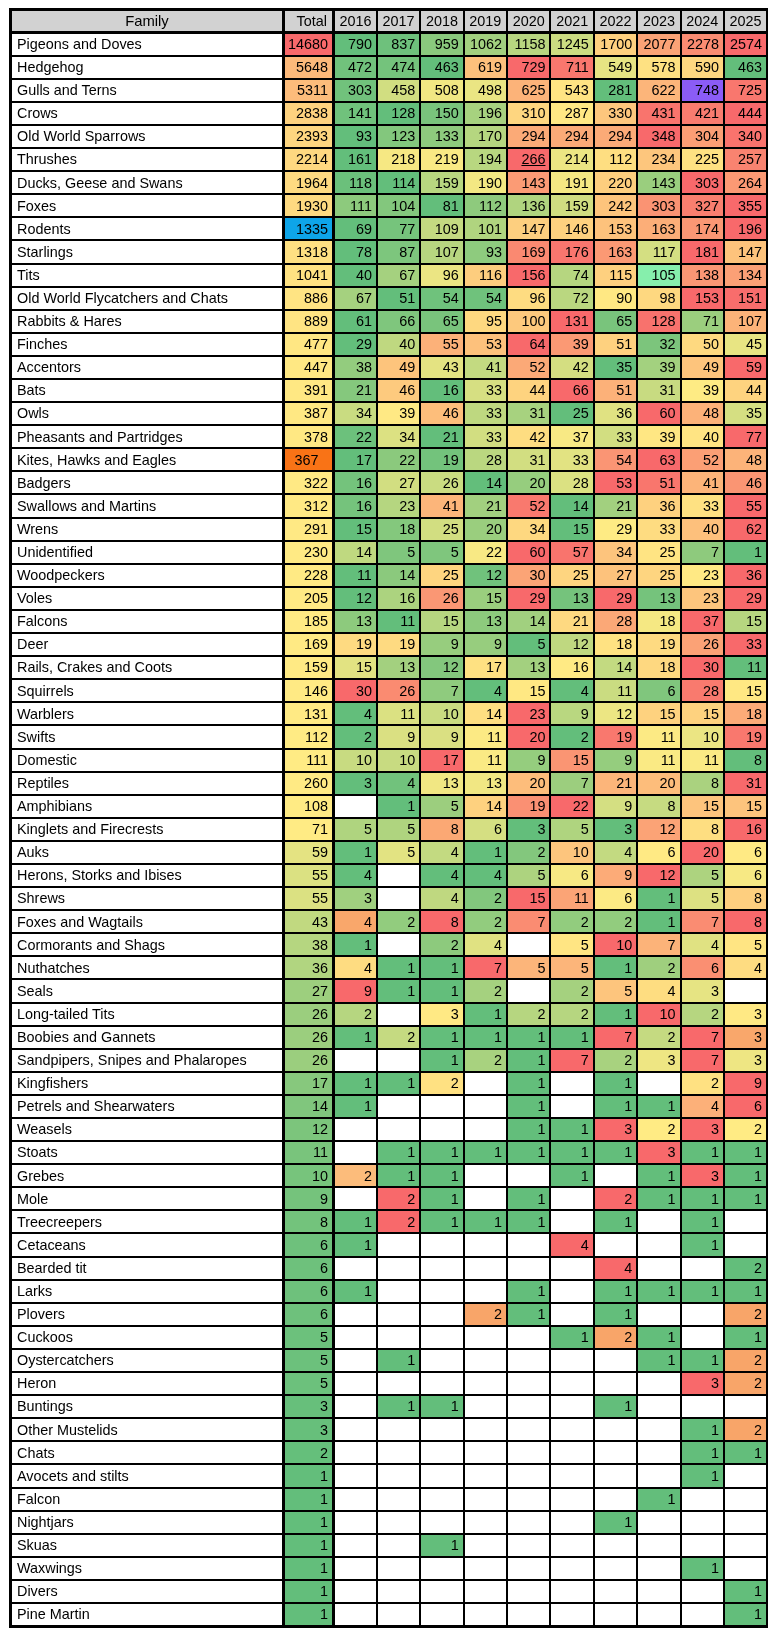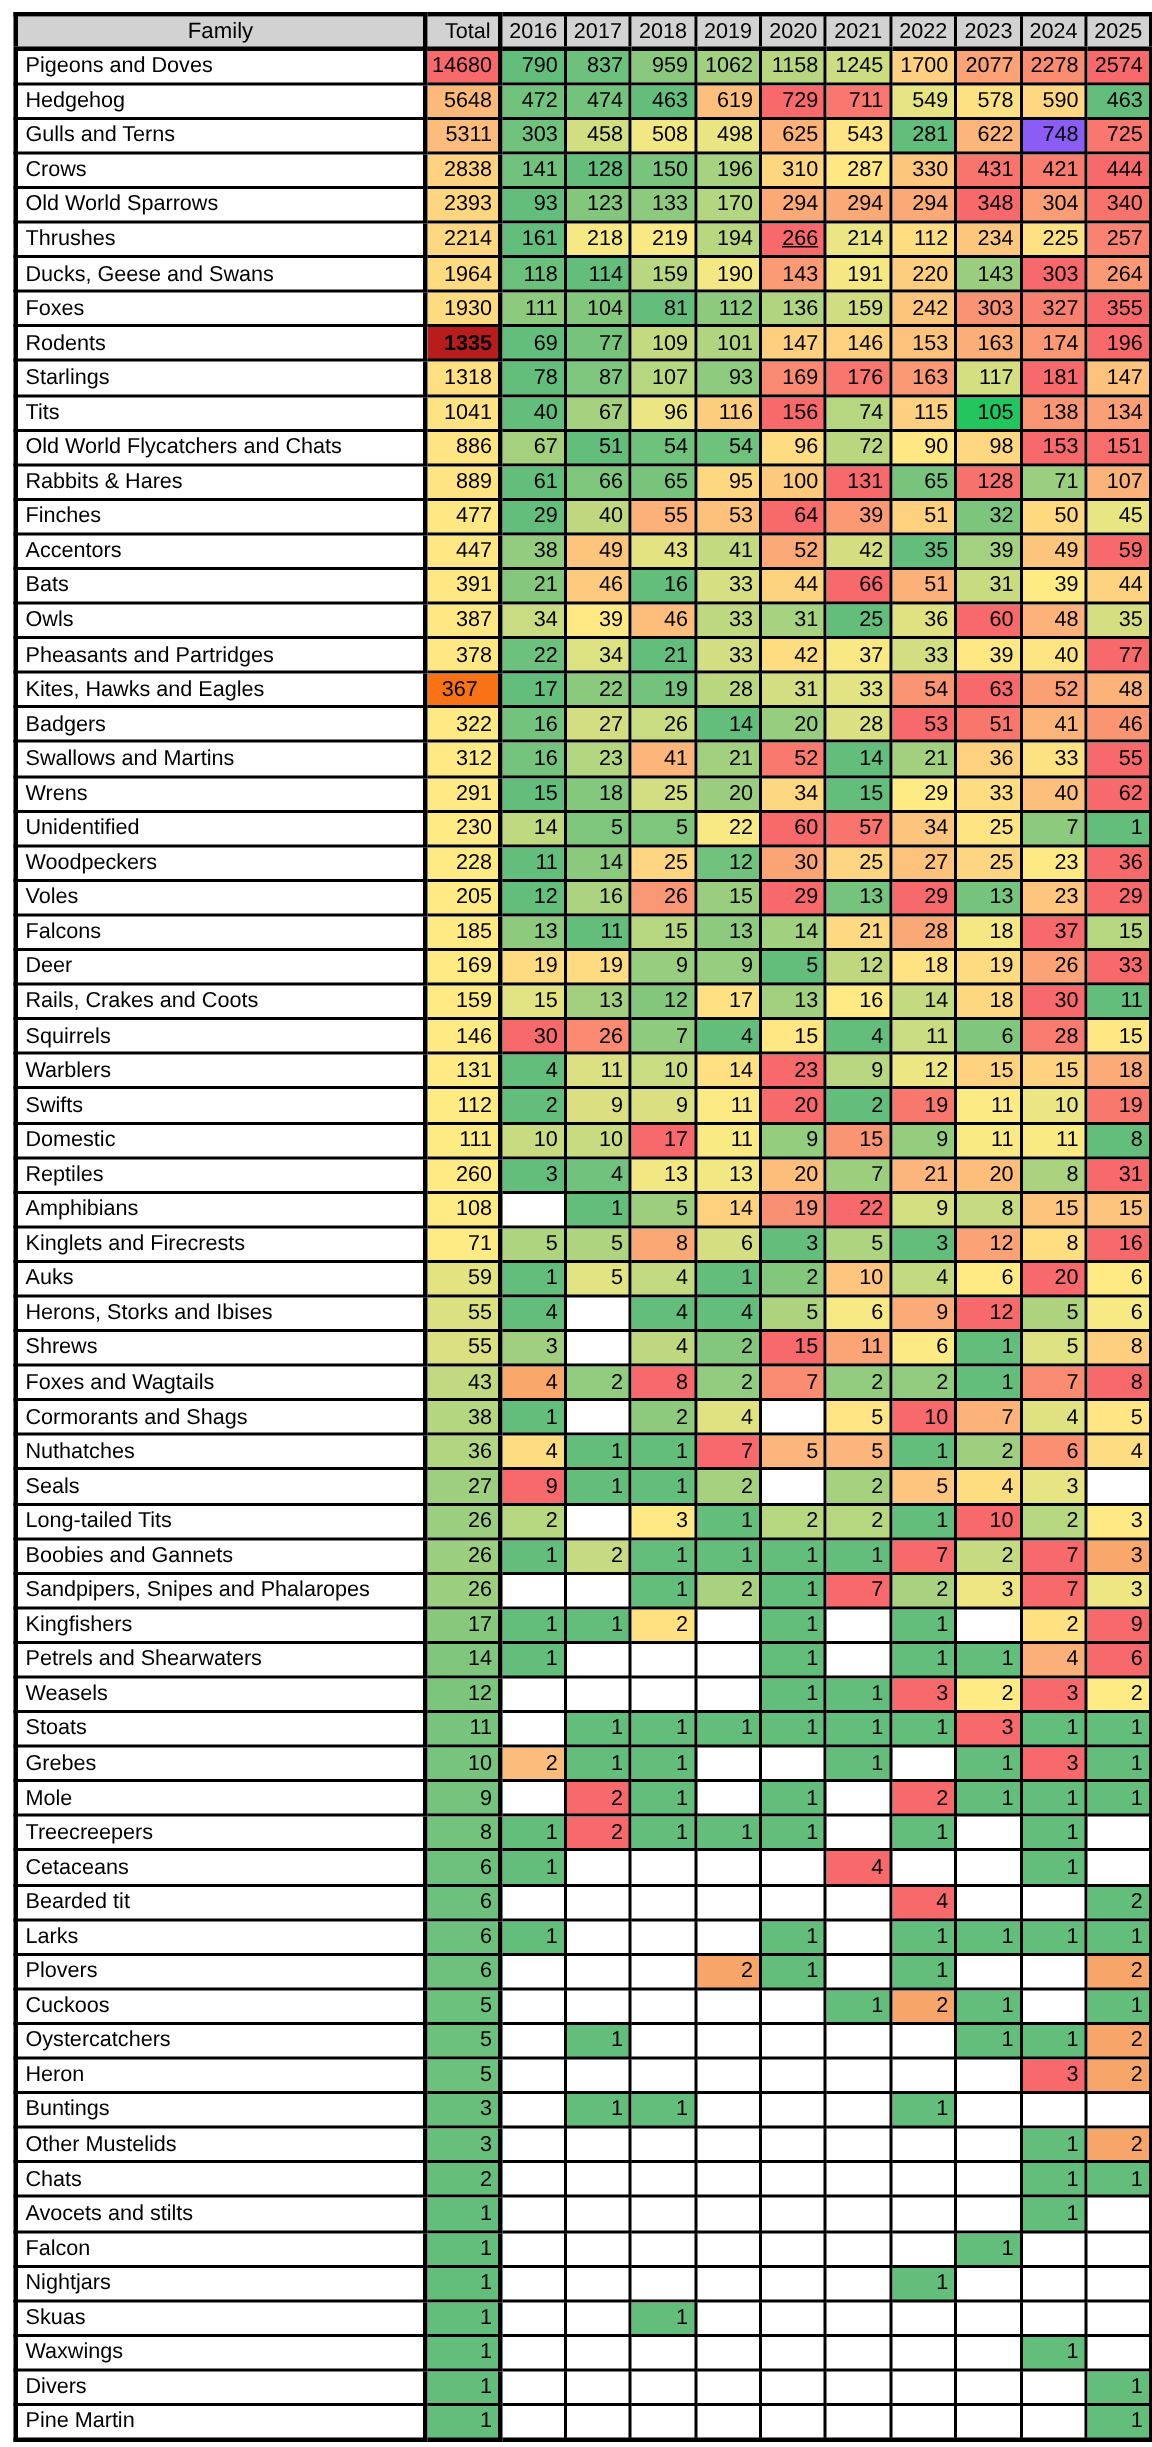--- a/index.html
+++ b/index.html
@@ -165,21 +165,21 @@
           <td class="num" style="background: rgb(142, 202, 125);">112</td>
           <td class="num" style="background: rgb(176, 212, 127);">136</td>
           <td class="num" style="background: rgb(208, 221, 129);">159</td>
           <td class="num" style="background: rgb(253, 196, 124);">242</td>
           <td class="num" style="background: rgb(250, 147, 115);">303</td>
           <td class="num" style="background: rgb(249, 127, 111);">327</td>
           <td class="num" style="background: rgb(248, 105, 107);">355</td>
         </tr>
         <tr>
           <td class="fam">Rodents</td>
-          <td class="num" style="background: #b91c1c; font-weight: bold;">1335</td>
+          <td class="num" style="background: #0ea5e9;">1335</td>
           <td class="num" style="background: rgb(99, 190, 123);">69</td>
           <td class="num" style="background: rgb(118, 196, 124);">77</td>
           <td class="num" style="background: rgb(196, 218, 129);">109</td>
           <td class="num" style="background: rgb(176, 212, 127);">101</td>
           <td class="num" style="background: rgb(253, 207, 127);">147</td>
           <td class="num" style="background: rgb(254, 209, 127);">146</td>
           <td class="num" style="background: rgb(253, 194, 124);">153</td>
           <td class="num" style="background: rgb(252, 174, 120);">163</td>
           <td class="num" style="background: rgb(250, 151, 116);">174</td>
           <td class="num" style="background: rgb(248, 105, 107);">196</td>
@@ -201,21 +201,21 @@
         <tr>
           <td class="fam">Tits</td>
           <td class="num" style="background: rgb(255, 226, 130);">1041</td>
           <td class="num" style="background: rgb(99, 190, 123);">40</td>
           <td class="num" style="background: rgb(165, 209, 127);">67</td>
           <td class="num" style="background: rgb(235, 229, 131);">96</td>
           <td class="num" style="background: rgb(253, 205, 126);">116</td>
           <td class="num" style="background: rgb(248, 105, 107);">156</td>
           <td class="num" style="background: rgb(182, 214, 128);">74</td>
           <td class="num" style="background: rgb(254, 208, 127);">115</td>
-          <td class="num" style="background: #22c55e; margin-top: 24px;">105</td>
+          <td class="num" style="background: #86efac; margin-top: 24px;">105</td>
           <td class="num" style="background: rgb(250, 150, 116);">138</td>
           <td class="num" style="background: rgb(251, 160, 118);">134</td>
         </tr>
         <tr>
           <td class="fam">Old World Flycatchers and Chats</td>
           <td class="num" style="background: rgb(255, 228, 131);">886</td>
           <td class="num" style="background: rgb(165, 209, 127);">67</td>
           <td class="num" style="background: rgb(99, 190, 123);">51</td>
           <td class="num" style="background: rgb(111, 194, 124);">54</td>
           <td class="num" style="background: rgb(111, 194, 124);">54</td>

